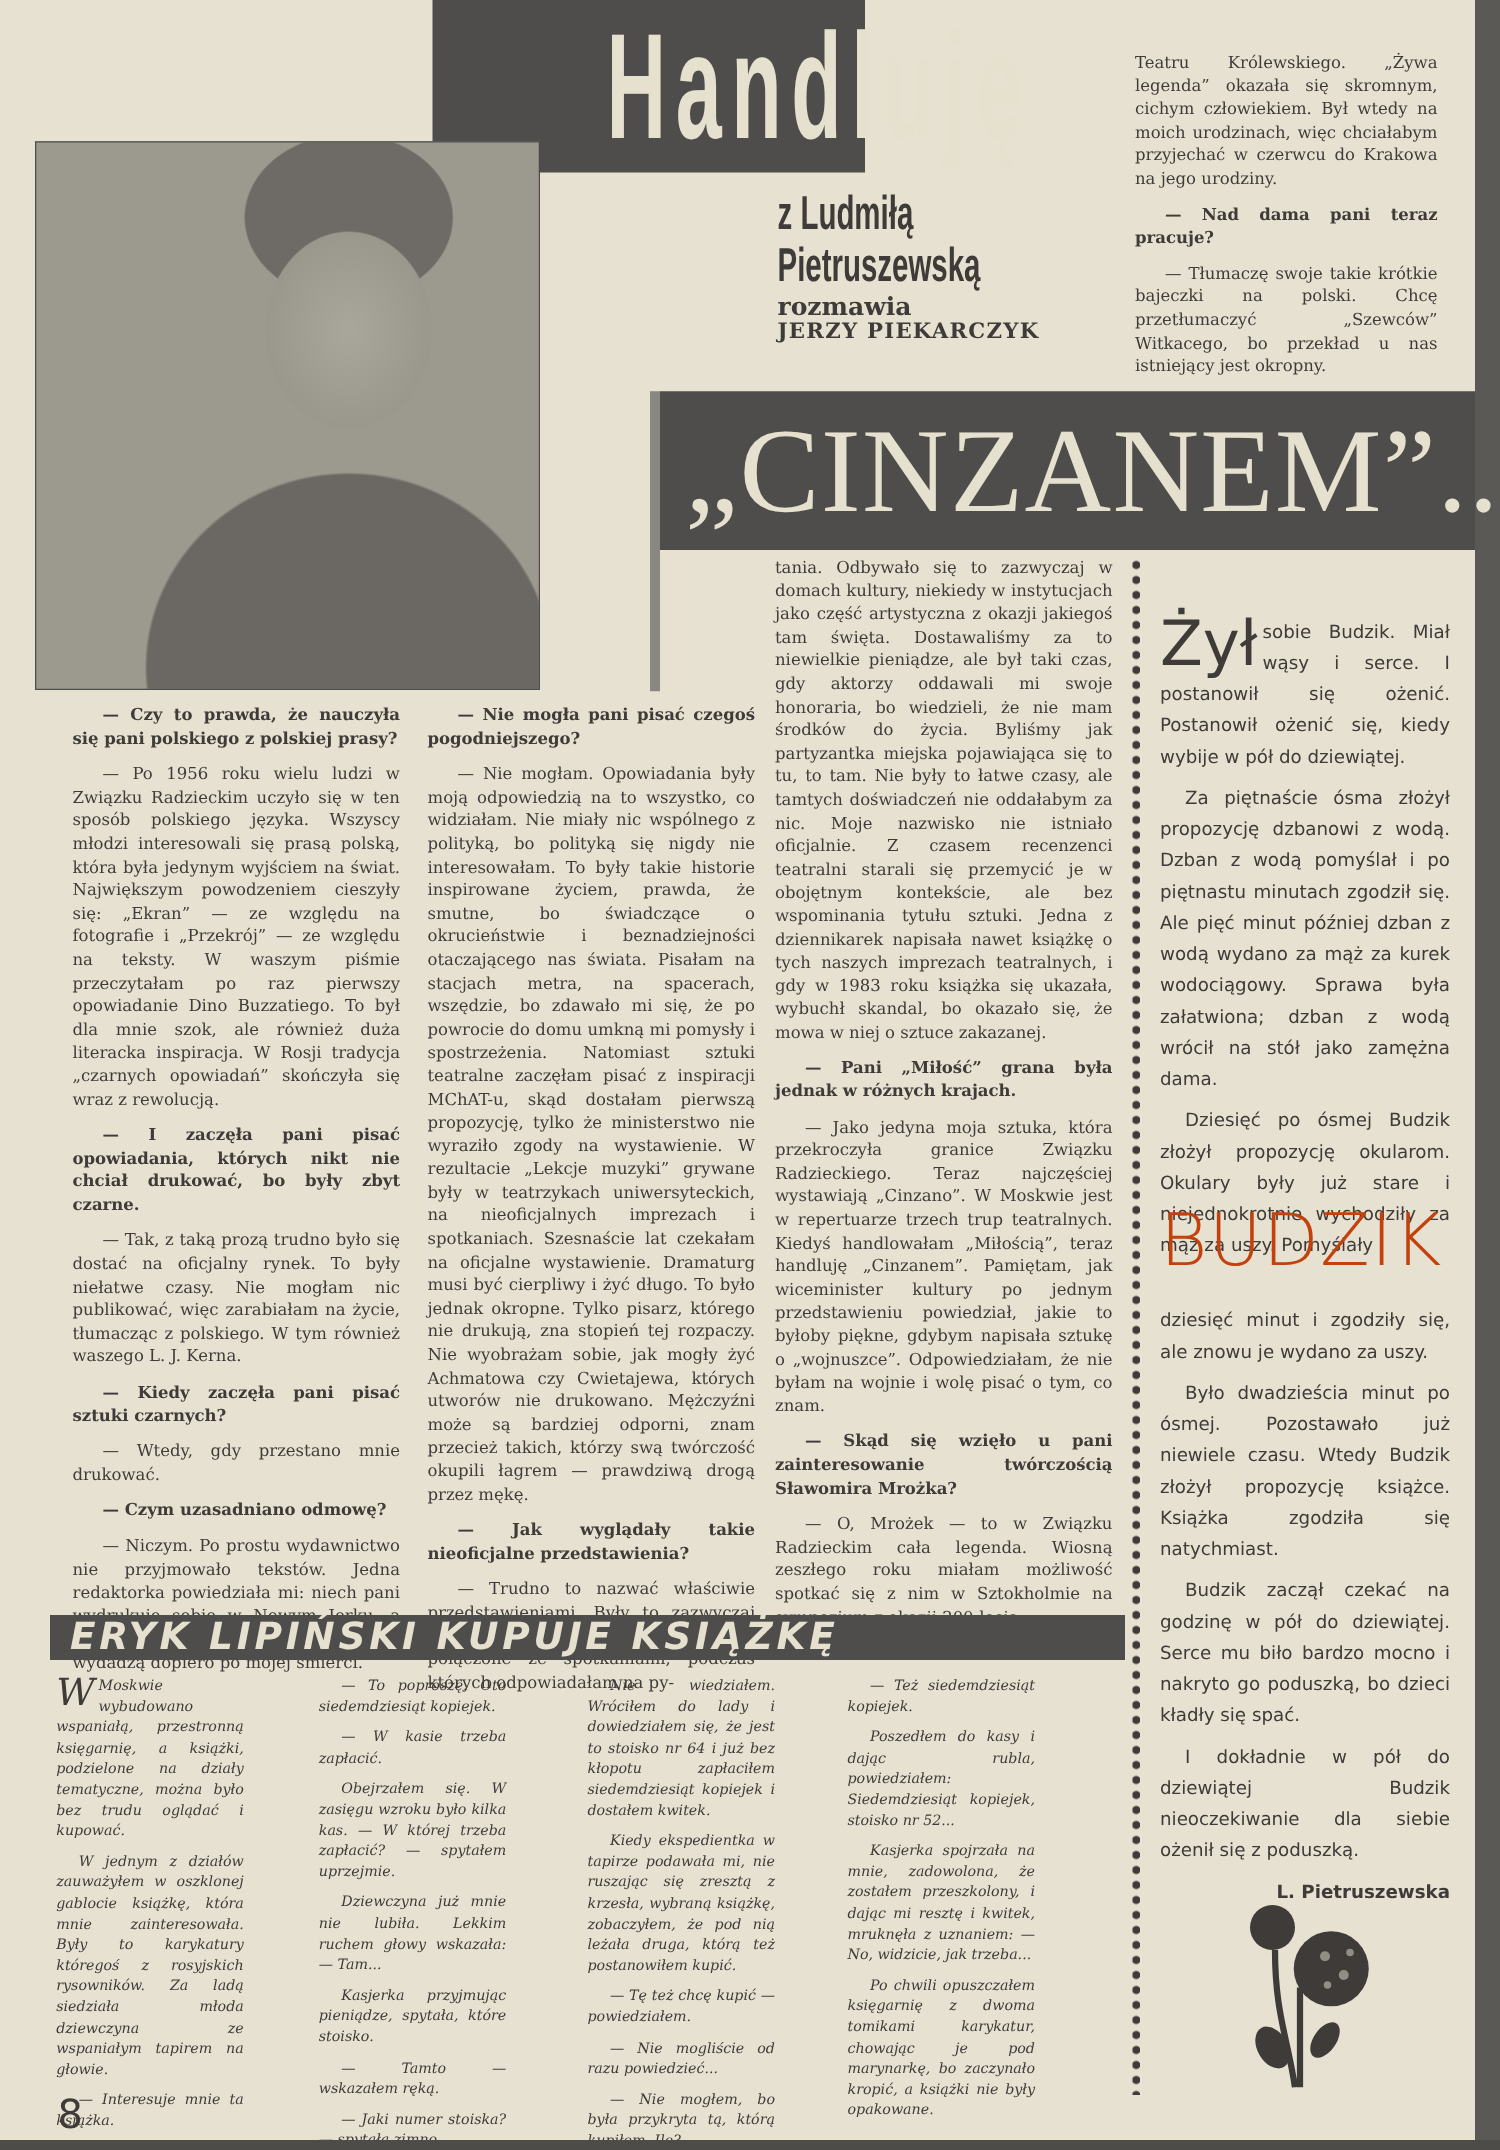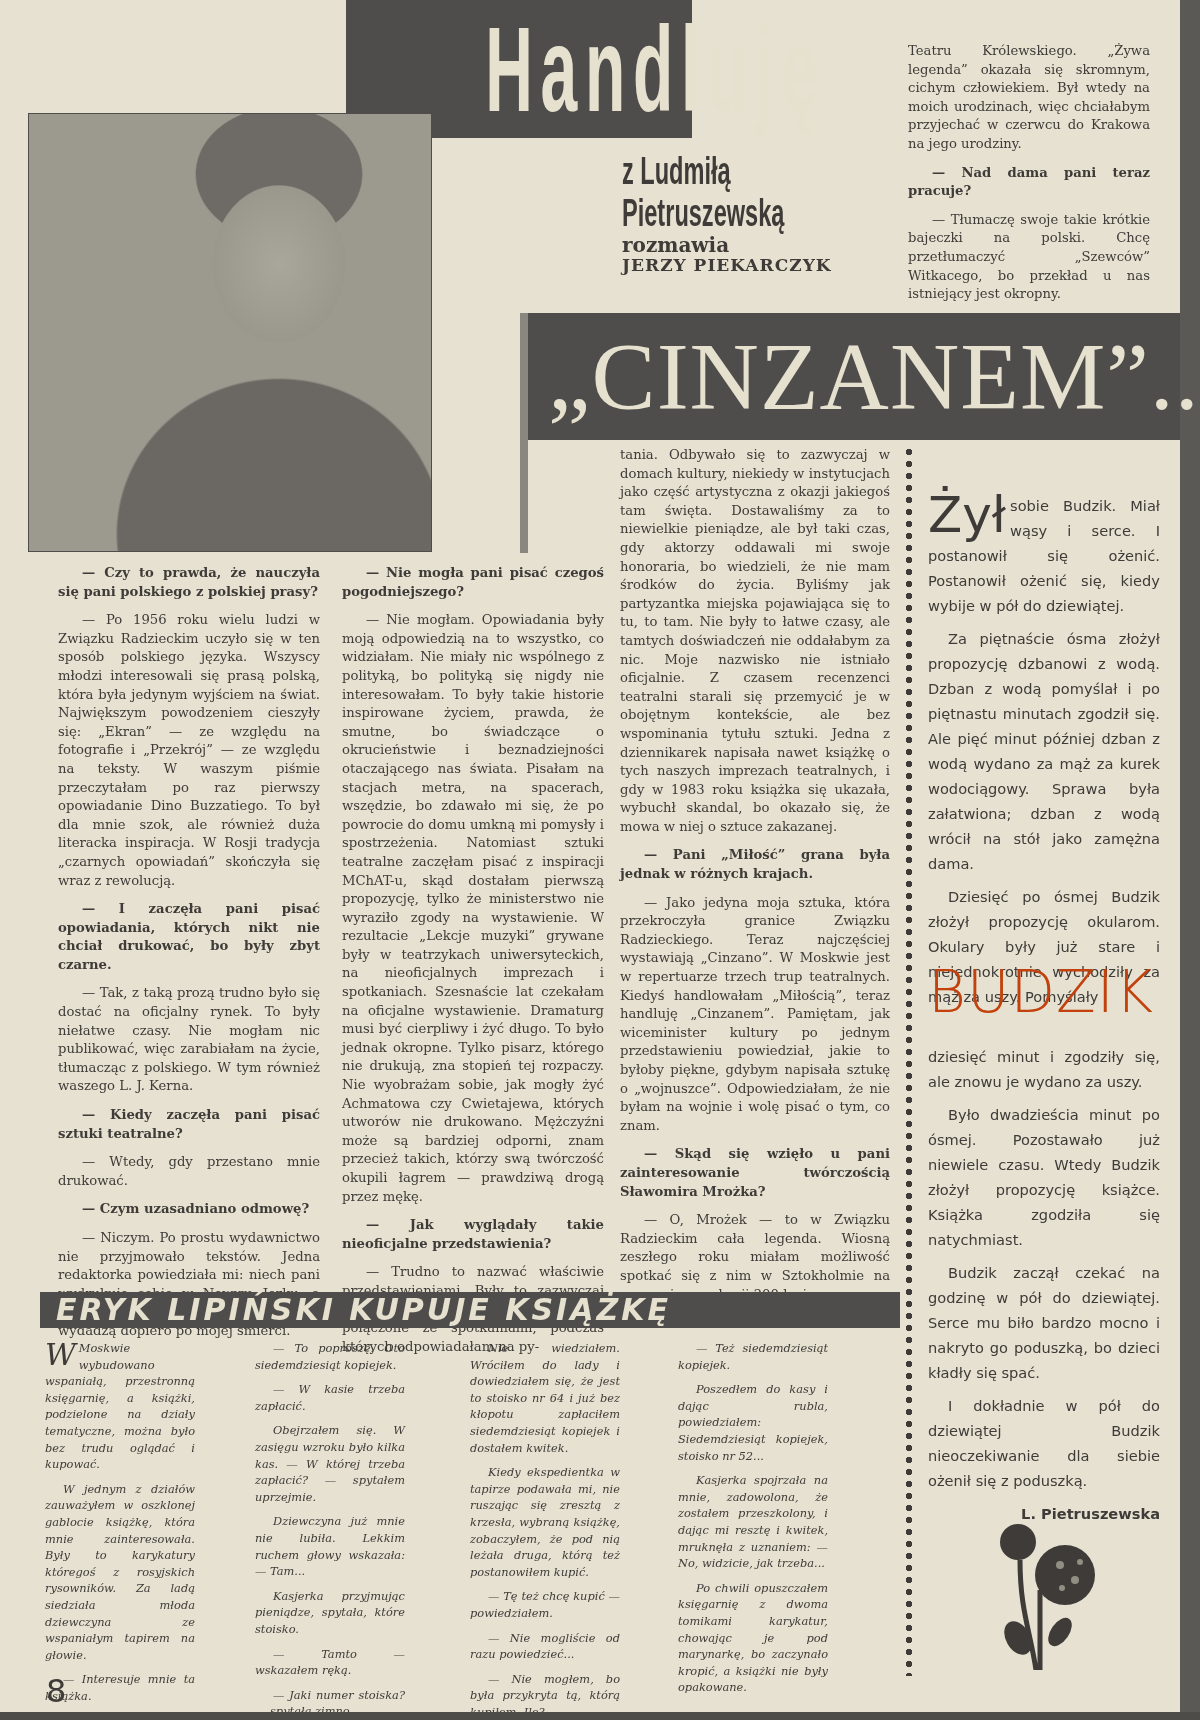--- a/index.html
+++ b/index.html
@@ -104,21 +104,21 @@
 <div class="abs cin-left-edge"></div>
 <div class="abs cinzanem">
   <span>„CINZANEM”...</span>
 </div>
 
 <div class="abs col col-1">
   <p class="q">— Czy to prawda, że nauczyła się pani polskiego z polskiej prasy?</p>
   <p>— Po 1956 roku wielu ludzi w Związku Radzieckim uczyło się w ten sposób polskiego języka. Wszyscy młodzi interesowali się prasą polską, która była jedynym wyjściem na świat. Największym powodzeniem cieszyły się: „Ekran” — ze względu na fotografie i „Przekrój” — ze względu na teksty. W waszym piśmie przeczytałam po raz pierwszy opowiadanie Dino Buzzatiego. To był dla mnie szok, ale również duża literacka inspiracja. W Rosji tradycja „czarnych opowiadań” skończyła się wraz z rewolucją.</p>
   <p class="q">— I zaczęła pani pisać opowiadania, których nikt nie chciał drukować, bo były zbyt czarne.</p>
   <p>— Tak, z taką prozą trudno było się dostać na oficjalny rynek. To były niełatwe czasy. Nie mogłam nic publikować, więc zarabiałam na życie, tłumacząc z polskiego. W tym również waszego L. J. Kerna.</p>
-  <p class="q">— Kiedy zaczęła pani pisać sztuki teatralne?</p>
+  <p class="q">— Kiedy zaczęła pani pisać sztuki czarnych?</p>
   <p>— Wtedy, gdy przestano mnie drukować.</p>
   <p class="q">— Czym uzasadniano odmowę?</p>
   <p>— Niczym. Po prostu wydawnictwo nie przyjmowało tekstów. Jedna redaktorka powiedziała mi: niech pani wydrukuje sobie w Nowym Jorku, a inna pocieszyła, że te opowiadania wydadzą dopiero po mojej śmierci.</p>
 </div>
 
 <div class="abs col col-2">
   <p class="q">— Nie mogła pani pisać czegoś pogodniejszego?</p>
   <p>— Nie mogłam. Opowiadania były moją odpowiedzią na to wszystko, co widziałam. Nie miały nic wspólnego z polityką, bo polityką się nigdy nie interesowałam. To były takie historie inspirowane życiem, prawda, że smutne, bo świadczące o okrucieństwie i beznadziejności otaczającego nas świata. Pisałam na stacjach metra, na spacerach, wszędzie, bo zdawało mi się, że po powrocie do domu umkną mi pomysły i spostrzeżenia. Natomiast sztuki teatralne zaczęłam pisać z inspiracji MChAT-u, skąd dostałam pierwszą propozycję, tylko że ministerstwo nie wyraziło zgody na wystawienie. W rezultacie „Lekcje muzyki” grywane były w teatrzykach uniwersyteckich, na nieoficjalnych imprezach i spotkaniach. Szesnaście lat czekałam na oficjalne wystawienie. Dramaturg musi być cierpliwy i żyć długo. To było jednak okropne. Tylko pisarz, którego nie drukują, zna stopień tej rozpaczy. Nie wyobrażam sobie, jak mogły żyć Achmatowa czy Cwietajewa, których utworów nie drukowano. Mężczyźni może są bardziej odporni, znam przecież takich, którzy swą twórczość okupili łagrem — prawdziwą drogą przez mękę.</p>
   <p class="q">— Jak wyglądały takie nieoficjalne przedstawienia?</p>
   <p>— Trudno to nazwać właściwie przedstawieniami. Były to zazwyczaj czytane przez aktorów sztuki połączone ze spotkaniami, podczas których odpowiadałam na py-</p>

